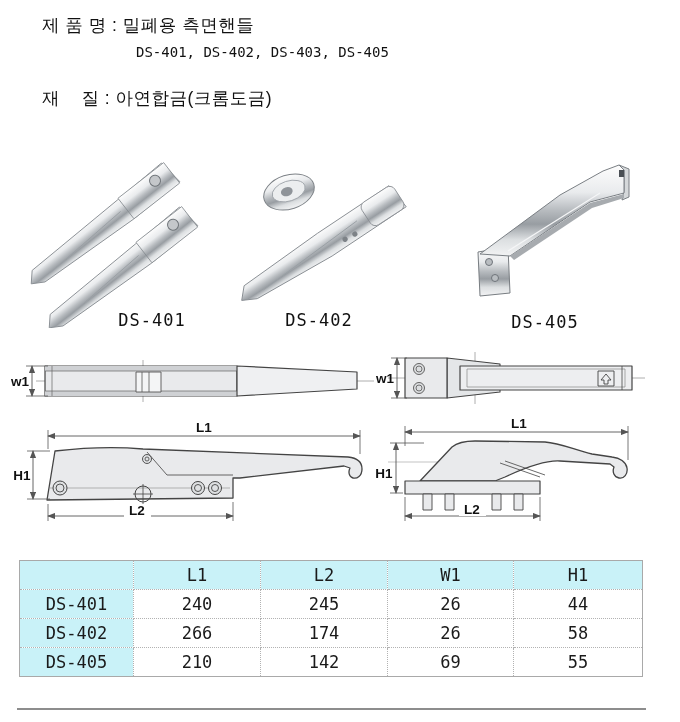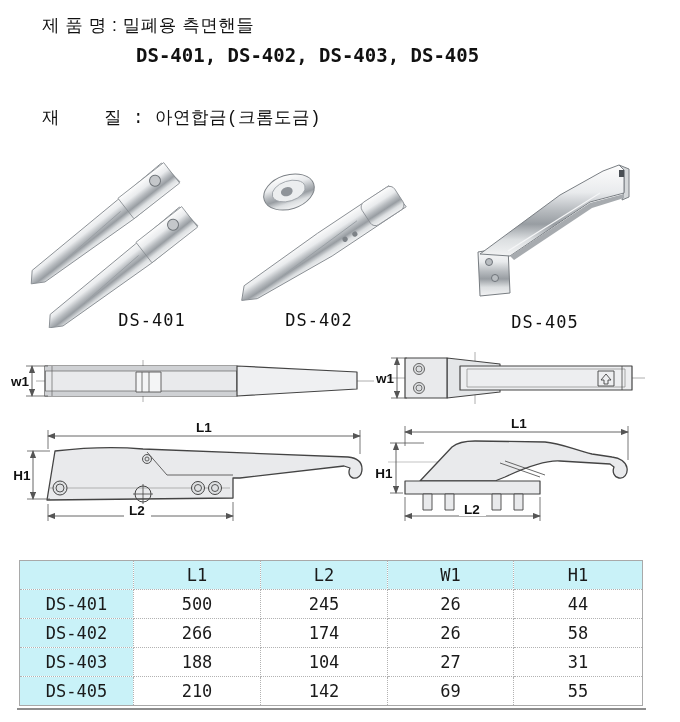--- a/index.html
+++ b/index.html
@@ -1,21 +1,21 @@
 <!DOCTYPE html>
 <html style="--accent: #c9f2f8;"><head>
 <meta charset="utf-8">
 <style>
   html,body{margin:0;padding:0;background:#fff;}
   #page{position:relative;width:646px;height:722px;background:#ffffff;overflow:hidden;
         font-family:"Liberation Sans",sans-serif;color:#000;}
   .hdr{position:absolute;white-space:pre;font-size:17.5px;letter-spacing:0.5px;color:#111;}
   .hdr.line1{left:42px;top:13px;}
-  .hdr.line2{left:136px;top:44px;font-family:"DejaVu Sans Mono",monospace;font-size:19px;letter-spacing:0;font-weight:bold;}
-  .hdr.line3{left:42px;top:105px;font-family:Liberation Mono, monospace;}
+  .hdr.line2{left:136px;top:44px;font-family:"DejaVu Sans Mono",monospace;font-size:14px;letter-spacing:0;}
+  .hdr.line3{left:42px;top:86px;}
   .photo{position:absolute;}
   .photo-cap{position:absolute;width:130px;text-align:center;font-size:17px;
              font-family:"DejaVu Sans Mono",monospace;color:#111;letter-spacing:1px;}
   #drawings{position:absolute;left:0;top:345px;}
   .dimtxt{font-family:"Liberation Sans",sans-serif;font-weight:bold;font-size:13.5px;fill:#111;}
   .spec-table{position:absolute;left:19px;top:560px;border-collapse:collapse;table-layout:fixed;
               font-size:17px;font-family:"DejaVu Sans Mono",monospace;color:#1a1a1a;
               border:1px solid #a9a9a9;}
   .spec-table td,.spec-table th{border:1px dotted #b2b2b2;height:28px;padding:0;text-align:center;
               font-weight:normal;overflow:hidden;}
@@ -204,40 +204,33 @@
     <tbody>
         <tr>
       <th></th>
       <th>L1</th>
       <th>L2</th>
       <th>W1</th>
       <th>H1</th>
     </tr>
     <tr>
       <td class="model">DS-401</td>
-      <td>500</td>
+      <td>240</td>
       <td>245</td>
       <td>26</td>
       <td>44</td>
     </tr>
     <tr>
       <td class="model">DS-402</td>
       <td>266</td>
       <td>174</td>
       <td>26</td>
       <td>58</td>
     </tr>
     <tr>
-      <td class="model">DS-403</td>
-      <td>188</td>
-      <td>104</td>
-      <td>27</td>
-      <td>31</td>
-    </tr>
-    <tr>
       <td class="model">DS-405</td>
       <td>210</td>
       <td>142</td>
       <td>69</td>
       <td>55</td>
     </tr>
   </tbody>
     </table>
 
   <div class="bottom-rule"></div>

